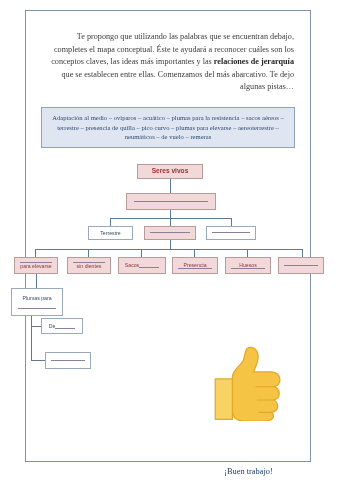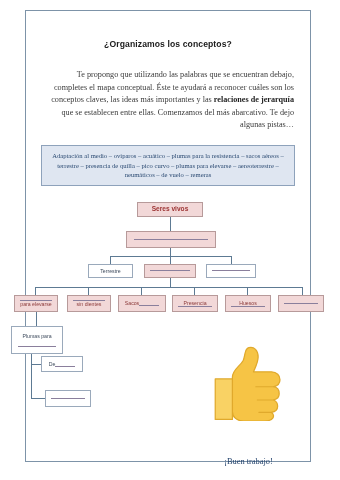--- a/index.html
+++ b/index.html
@@ -70,32 +70,31 @@
   .inline{white-space:nowrap;}
   .ln{display:inline-block;border-bottom:1px solid #8a7f9c;height:5px;vertical-align:bottom;}
 
   .ln-v,.ln-h{position:absolute;background:#5d7a93;}
   .ln-v{width:1px;}
   .ln-h{height:1px;}
 
   
   .thumb{position:absolute;left:183px;top:332px;width:78px;height:78px;}
   .caption{
-    position:absolute;left:170px;top:446px;width:105px;
+    position:absolute;left:170px;top:456px;width:105px;
     text-align:center;
     font-size:8.4px;
     color:#20406b;
   }
 </style>
 </head>
 <body>
 
 <div class="page">
 
-  <div class="title">¿Organizamos los conceptos?</div>
 
   <div class="intro">Te propongo que utilizando las palabras que se encuentran debajo, completes el mapa conceptual. Éste te ayudará a reconocer cuáles son los conceptos claves, las ideas más importantes y las <b>relaciones de jerarquía</b> que se establecen entre ellas. Comenzamos del más abarcativo. Te dejo algunas pistas…</div>
 
   <div class="wordbank">Adaptación al medio – oviparos – acuático – plumas para la resistencia – sacos aéreos – terrestre – presencia de quilla – pico curvo  – plumas para elevarse – aereoterrestre – neumáticos – de vuelo – remeras</div>
 
   <div class="map">
 
     <div class="node pink root" style="left:111px;top:6px;width:66px;height:15px;">
       <span>Seres vivos</span>
     </div>

